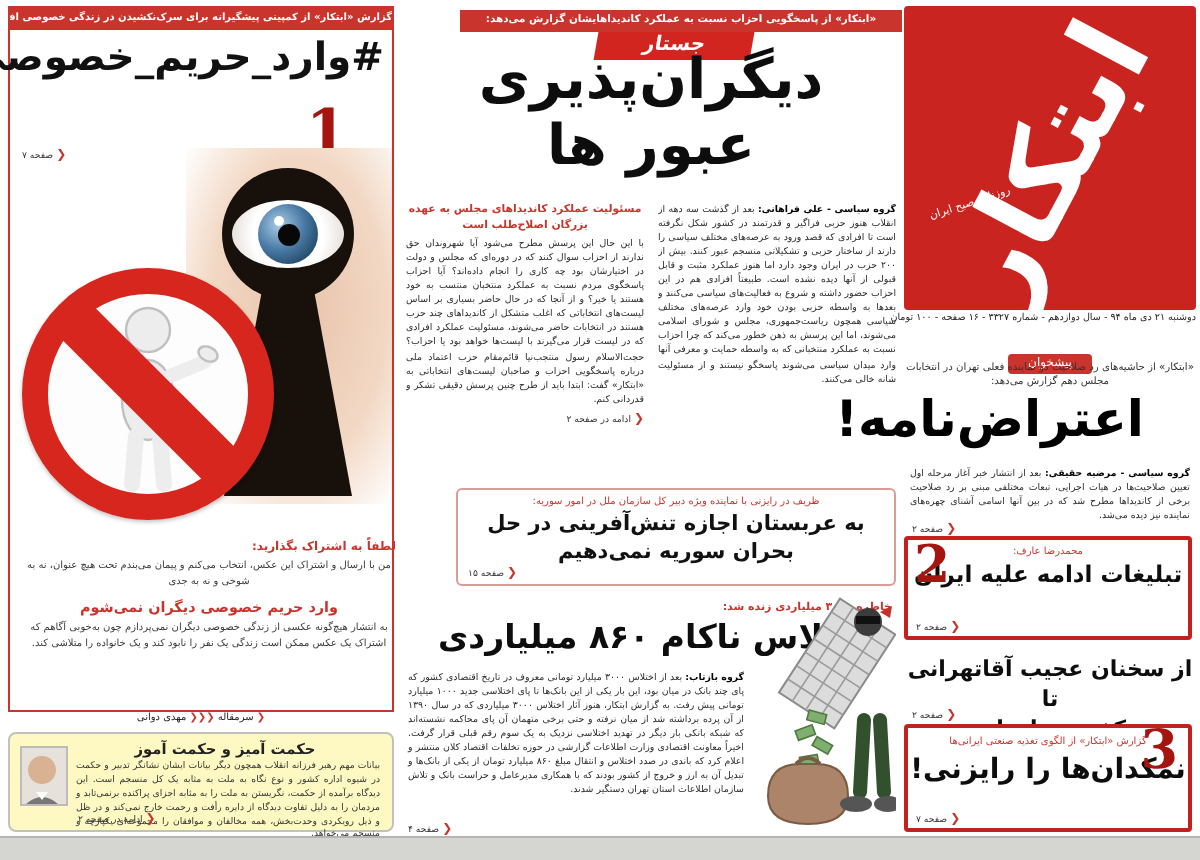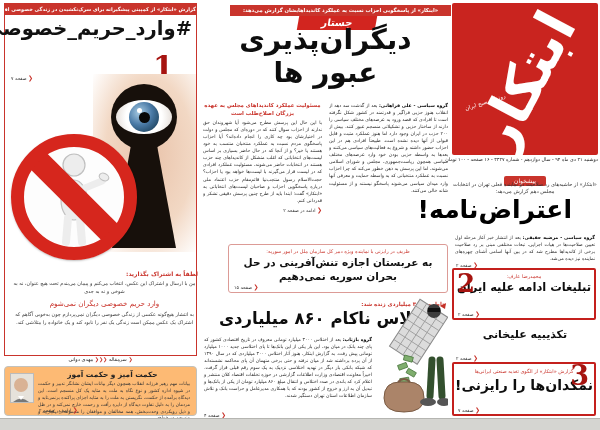--- a/index.html
+++ b/index.html
@@ -37,25 +37,25 @@
   .ban-sign { left:6px; top:130px; width:126px; height:126px; }
   .ban-bg { left:8px; top:8px; width:110px; height:110px; border-radius:50%; background:#fdfdfd; }
   .ban-ring { left:0; top:0; width:126px; height:126px; border-radius:50%;
               border:13px solid #d6261d; box-shadow:0 1px 2px rgba(0,0,0,.25); }
   .ban-bar { left:3px; top:51px; width:120px; height:23px; background:#d6261d; transform:rotate(45deg); }
   .ban-fig { left:26px; top:16px; }
 
   .share-block { left:6px; top:266px; width:187px; text-align:center; }
   .share-lead { font-size:6px; font-weight:bold; color:#c9342c; text-align:right; margin-bottom:2px; }
   .share-t { font-size:5px; color:#3a3a3a; line-height:1.65; }
-  .share-slogan { font-size:7.2px; font-weight:normal; color:#c9342c; margin:3px 0 2px; }
+  .share-slogan { font-size:7.2px; font-weight:bold; color:#c9342c; margin:3px 0 2px; }
 
   .ed-kicker { left:4px; top:356px; width:193px; text-align:center; font-size:5px; color:#222; }
   .ed-kicker .marks { color:#c9342c; font-weight:bold; }
-  .ed-box { left:4px; top:366px; width:193px; height:50px; border:1px solid #c2c2bd; border-radius:4px; background:#fdba74; }
+  .ed-box { left:4px; top:366px; width:193px; height:50px; border:1px solid #c2c2bd; border-radius:4px; background:#fef9c3; }
   .ed-photo { left:5px; top:6px; width:24px; height:30px; border:1px solid #bbb; background:#e8e4de; overflow:hidden; }
   .ed-title { left:30px; right:6px; top:3px; text-align:center; font-size:7.4px; font-weight:bold; color:#222; }
   .ed-body { left:33px; right:6px; top:14px; font-size:4.6px; color:#333; text-align:justify; line-height:1.5; }
   .ed-cont { left:34px; bottom:2px; }
 
   
   .main-kicker { left:230px; top:5px; width:221px; height:11px; background:#c9342c; color:#fff;
                  font-size:5.2px; line-height:11px; text-align:center; font-weight:bold; white-space:nowrap; overflow:hidden; }
   .ribbon { left:298px; top:16px; width:78px; height:14px; background:#d2251f; transform:skewX(-10deg);
             color:#fff; font-size:10px; font-weight:bold; text-align:center; line-height:14px; }
@@ -259,20 +259,21 @@
   <div class="abs pageref protest-ref"><span class="arr">❮</span> <span>صفحه ۲</span></div>
 
   <div class="abs rail-box tourism-box">
     <div class="abs bignum num-2">2</div>
     <div class="box-kicker">محمدرضا عارف:</div>
     <div class="box-h">تبلیغات ادامه علیه ایران</div>
     <div class="abs pageref box-ref"><span class="arr">❮</span> <span>صفحه ۲</span></div>
   </div>
 
   <div class="abs agha-h">
+    <div>از سخنان عجیب آقاتهرانی تا</div>
     <div>تکذیبیه علیخانی</div>
   </div>
   <div class="abs pageref agha-ref"><span class="arr">❮</span> <span>صفحه ۲</span></div>
 
   <div class="abs rail-box salt-box">
     <div class="abs bignum num-3">3</div>
     <div class="box-kicker salt-kicker">گزارش «ابتکار» از الگوی تغذیه صنعتی ایرانی‌ها</div>
     <div class="box-h salt-h">نمکدان‌ها را رایزنی!</div>
     <div class="abs pageref box-ref"><span class="arr">❮</span> <span>صفحه ۷</span></div>
   </div>

